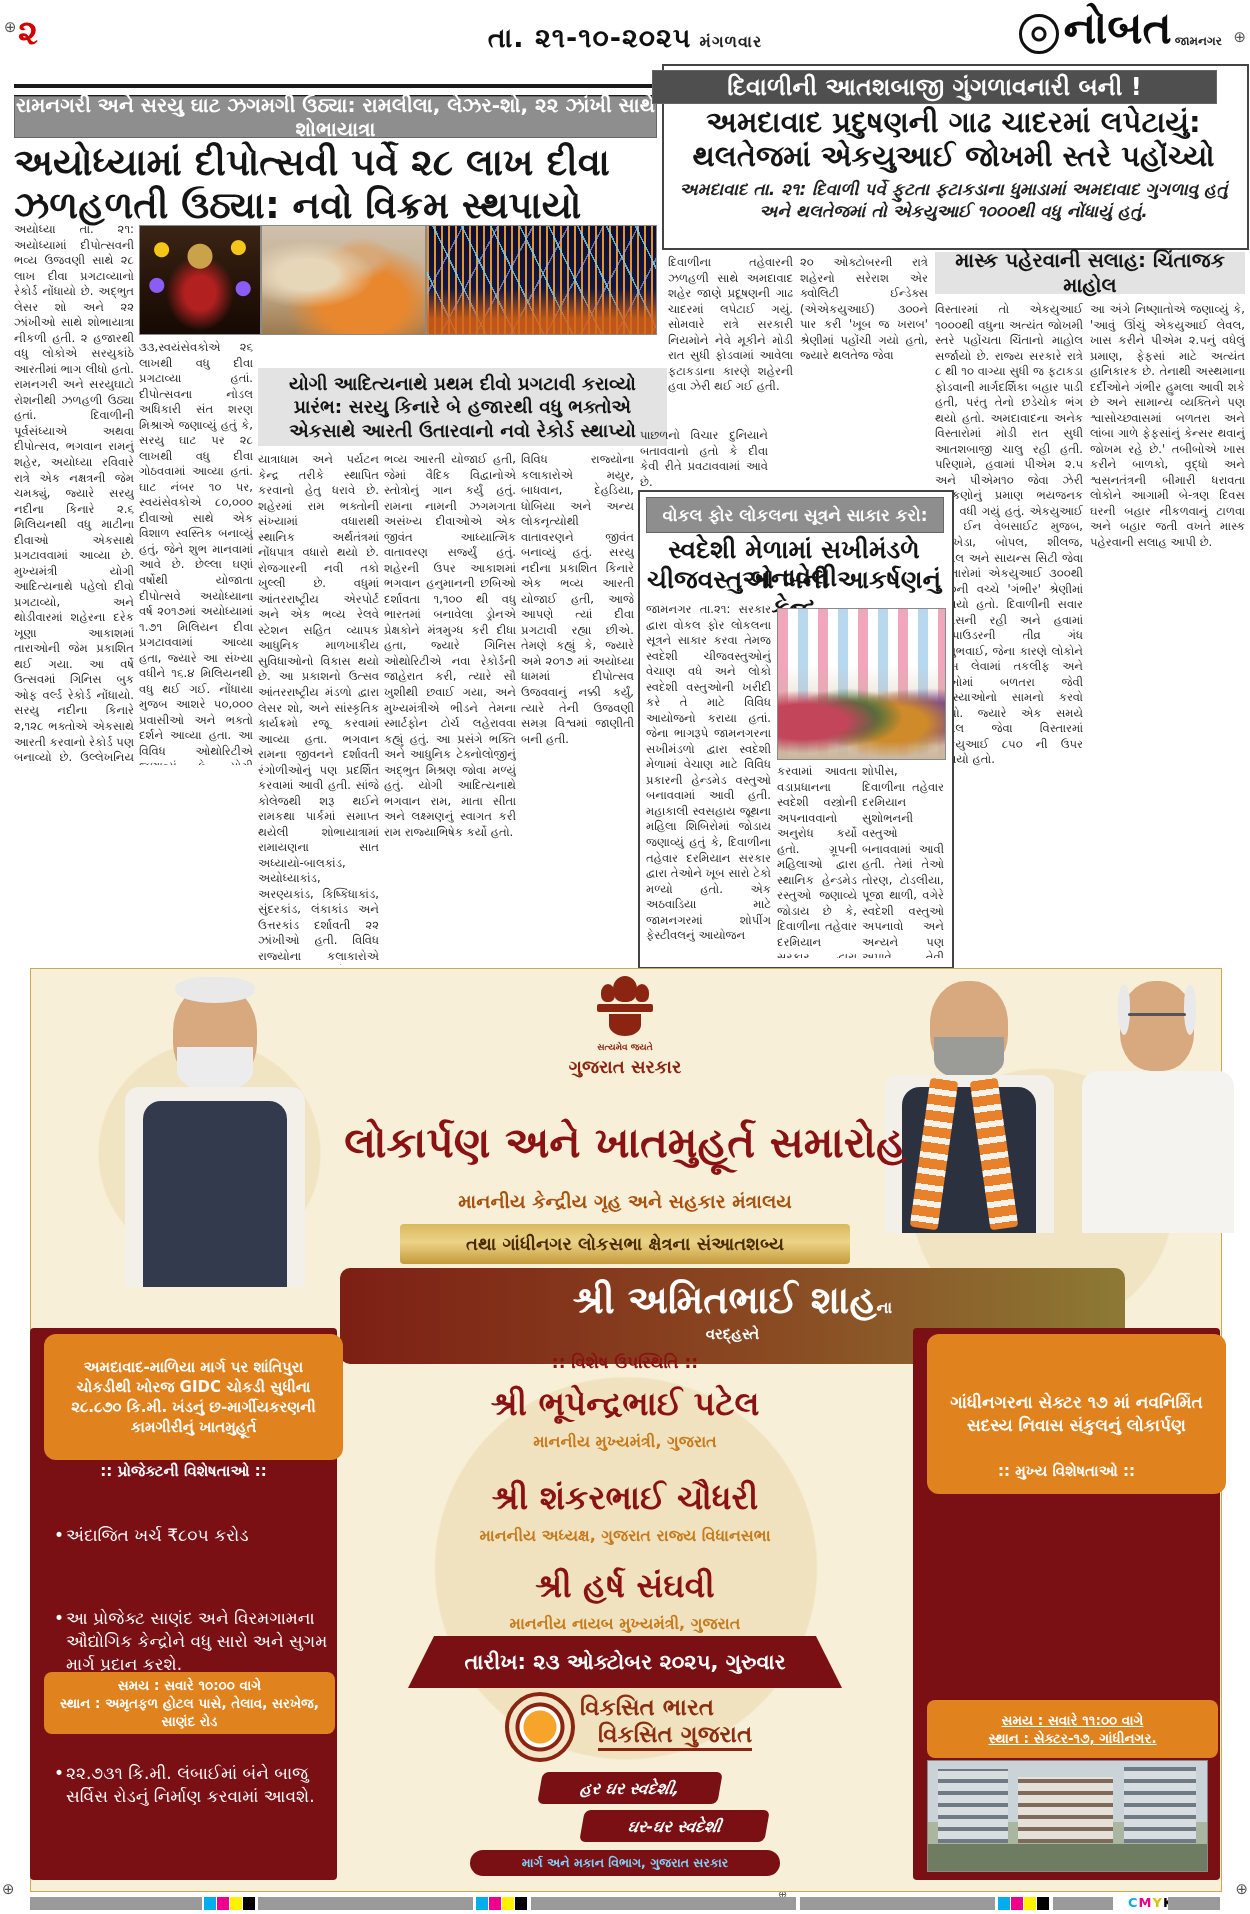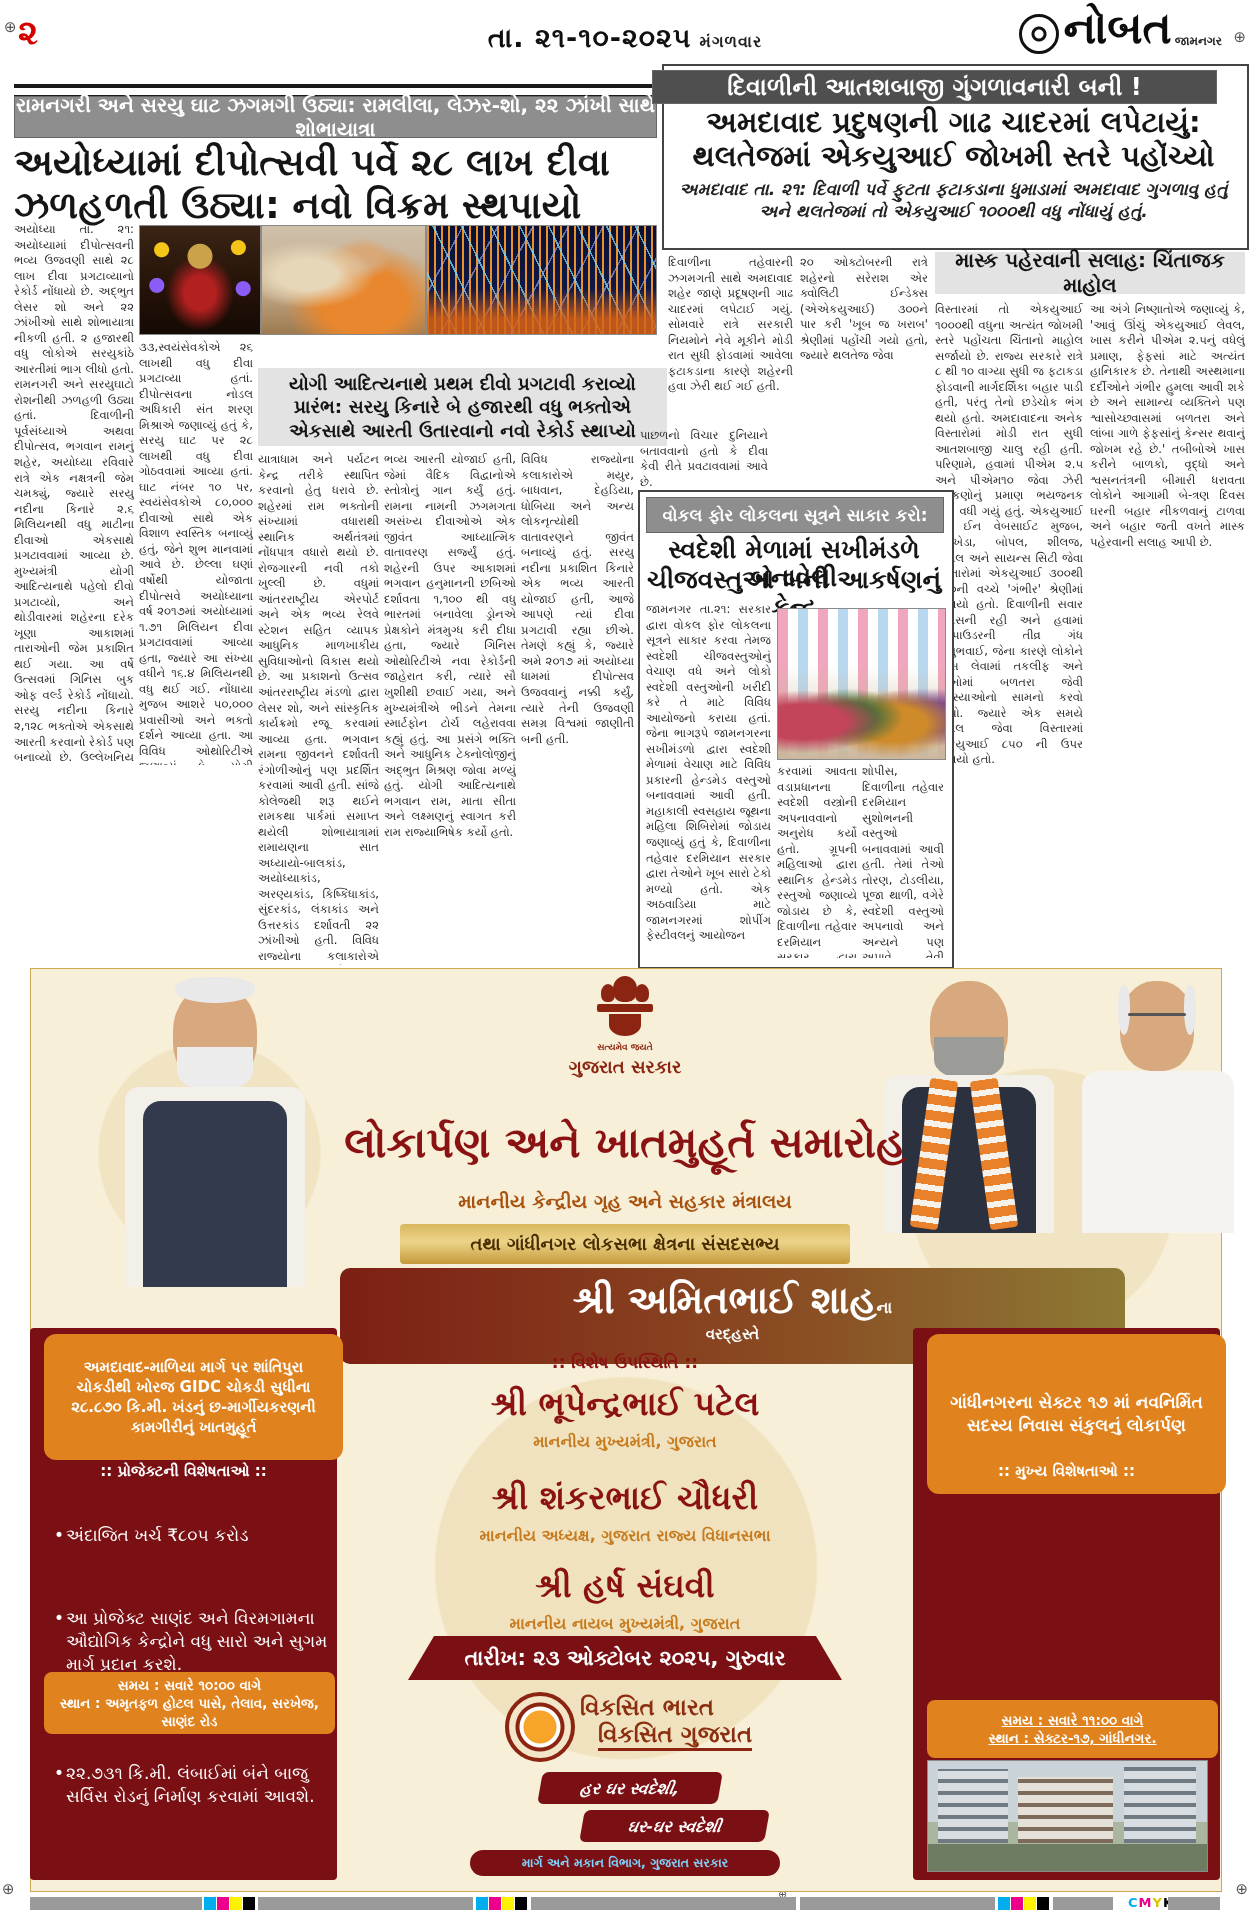--- a/index.html
+++ b/index.html
@@ -154,21 +154,21 @@
   <div class="abs bodycol" style="left:384px;top:452px;width:132px;height:513px;">ભવ્ય આરતી યોજાઈ હતી, જેમાં વૈદિક વિદ્વાનોએ સ્તોત્રોનું ગાન કર્યું હતું. રામના નામની ઝગમગતા અસંખ્ય દીવાઓએ એક જીવંત આધ્યાત્મિક વાતાવરણ સર્જ્યું હતું. શહેરની ઉપર આકાશમાં ભગવાન હનુમાનની છબિઓ દર્શાવતા ૧,૧૦૦ થી વધુ ભારતમાં બનાવેલા ડ્રોનએ પ્રેક્ષકોને મંત્રમુગ્ધ કરી દીધા હતા, જ્યારે ગિનિસ ઓથોરિટીએ નવા રેકોર્ડની જાહેરાત કરી, ત્યારે સૌ ખુશીથી છવાઈ ગયા, અને મુખ્યમંત્રીએ ભીડને તેમના સ્માર્ટફોન ટોર્ચ લહેરાવવા કહ્યું હતું. આ પ્રસંગે ભક્તિ અને આધુનિક ટેક્નોલોજીનું અદ્ભુત મિશ્રણ જોવા મળ્યું હતું. યોગી આદિત્યનાથે ભગવાન રામ, માતા સીતા અને લક્ષ્મણનું સ્વાગત કરી રામ રાજ્યાભિષેક કર્યો હતો.</div>
   <div class="abs bodycol" style="left:521px;top:452px;width:113px;height:513px;">વિવિધ રાજ્યોના કલાકારોએ મયુર, બાધવાન, દેહડિયા, ધોબિયા અને અન્ય લોકનૃત્યોથી વાતાવરણને જીવંત બનાવ્યું હતું. સરયુ નદીના પ્રકાશિત કિનારે એક ભવ્ય આરતી યોજાઈ હતી, આજે આપણે ત્યાં દીવા પ્રગટાવી રહ્યા છીએ. તેમણે કહ્યું કે, જ્યારે અમે ૨૦૧૭ માં અયોધ્યા ધામમાં દીપોત્સવ ઉજવવાનું નક્કી કર્યું, ત્યારે તેની ઉજવણી સમગ્ર વિશ્વમાં જાણીતી બની હતી.</div>
   <div class="abs bodycol" style="left:640px;top:428px;width:128px;height:58px;">પાછળનો વિચાર દુનિયાને બતાવવાનો હતો કે દીવા કેવી રીતે પ્રવટાવવામાં આવે છે.</div>
 
   <div class="abs boxed" style="left:662px;top:64px;width:583px;height:182px;background:#fff;"></div>
   <div class="abs kbar" style="left:640px;top:70px;width:563px;height:32px;font-size:24px;background:#4f4f4f;margin-left:12px;">દિવાળીની આતશબાજી ગુંગળાવનારી બની !</div>
   <div class="abs hl" style="left:668px;top:140px;width:571px;font-size:29px;text-align:center;">થલતેજમાં એકયુઆઈ જોખમી સ્તરે પહોંચ્યો</div>
   <div class="abs hl" style="left:668px;top:106px;width:571px;font-size:29px;text-align:center;">અમદાવાદ પ્રદુષણની ગાઢ ચાદરમાં લપેટાયું:</div>
   <div class="abs intro" style="left:668px;top:178px;width:571px;">અમદાવાદ તા. ૨૧: દિવાળી પર્વે ફુટતા ફટાકડાના ધુમાડામાં અમદાવાદ ગુગળાવુ હતું અને થલતેજમાં તો એકયુઆઈ ૧૦૦૦થી વધુ નોંધાયું હતું.</div>
 
-  <div class="abs bodycol" style="left:668px;top:255px;width:125px;height:168px;">દિવાળીના તહેવારની ઝગમગતી સાથે અમદાવાદ શહેર જાણે પ્રદૂષણની ગાઢ ચાદરમાં લપેટાઈ ગયું. સોમવારે રાત્રે સરકારી નિયમોને નેવે મૂકીને મોડી રાત સુધી ફોડવામાં આવેલા ફટાકડાના કારણે શહેરની હવા ઝેરી થઈ ગઈ હતી.</div>
+  <div class="abs bodycol" style="left:668px;top:255px;width:125px;height:168px;">દિવાળીના તહેવારની ઝળહળી સાથે અમદાવાદ શહેર જાણે પ્રદૂષણની ગાઢ ચાદરમાં લપેટાઈ ગયું. સોમવારે રાત્રે સરકારી નિયમોને નેવે મૂકીને મોડી રાત સુધી ફોડવામાં આવેલા ફટાકડાના કારણે શહેરની હવા ઝેરી થઈ ગઈ હતી.</div>
   <div class="abs bodycol" style="left:800px;top:255px;width:128px;height:230px;">૨૦ ઓક્ટોબરની રાત્રે શહેરનો સરેરાશ એર ક્વોલિટી ઈન્ડેક્સ (એએકયુઆઈ) ૩૦૦ને પાર કરી 'ખૂબ જ ખરાબ' શ્રેણીમાં પહોંચી ગયો હતો, જ્યારે થલતેજ જેવા</div>
   <div class="abs subbar" style="left:935px;top:252px;width:310px;height:42px;font-size:20px;">માસ્ક પહેરવાની સલાહ: ચિંતાજક માહોલ</div>
   <div class="abs bodycol" style="left:935px;top:302px;width:148px;height:658px;">વિસ્તારમાં તો એકયુઆઈ ૧૦૦૦થી વધુના અત્યંત જોખમી સ્તરે પહોંચતા ચિંતાનો માહોલ સર્જાયો છે. રાજ્ય સરકારે રાત્રે ૮ થી ૧૦ વાગ્યા સુધી જ ફટાકડા ફોડવાની માર્ગદર્શિકા બહાર પાડી હતી, પરંતુ તેનો છડેચોક ભંગ થયો હતો. અમદાવાદના અનેક વિસ્તારોમાં મોડી રાત સુધી આતશબાજી ચાલુ રહી હતી. પરિણામે, હવામાં પીએમ ૨.૫ અને પીએમ૧૦ જેવા ઝેરી રજકણોનું પ્રમાણ ભયજનક સ્તરે વધી ગયું હતું. એકયુઆઈ ડોટ ઈન વેબસાઈટ મુજબ, ચાંદખેડા, બોપલ, શીલજ, નારોલ અને સાયન્સ સિટી જેવા વિસ્તારોમાં એકયુઆઈ ૩૦૦થી ૫૦૦ની વચ્ચે 'ગંભીર' શ્રેણીમાં નોંધાયો હતો. દિવાળીની સવાર ધુમ્મસની રહી અને હવામાં ગનપાઉડરની તીવ્ર ગંધ અનુભવાઈ, જેના કારણે લોકોને શ્વાસ લેવામાં તકલીફ અને આંખોમાં બળતરા જેવી સમસ્યાઓનો સામનો કરવો પડ્યો. જ્યારે એક સમયે નારોલ જેવા વિસ્તારમાં એકયુઆઈ ૮૫૦ ની ઉપર નોંધાયો હતો.</div>
   <div class="abs bodycol" style="left:1090px;top:302px;width:155px;height:658px;">આ અંગે નિષ્ણાતોએ જણાવ્યું કે, 'આવું ઊંચું એકયુઆઈ લેવલ, ખાસ કરીને પીએમ ૨.૫નું વધેલું પ્રમાણ, ફેફસાં માટે અત્યંત હાનિકારક છે. તેનાથી અસ્થમાના દર્દીઓને ગંભીર હુમલા આવી શકે છે અને સામાન્ય વ્યક્તિને પણ શ્વાસોચ્છ્વાસમાં બળતરા અને લાંબા ગાળે ફેફસાંનું કેન્સર થવાનું જોખમ રહે છે.' તબીબોએ ખાસ કરીને બાળકો, વૃદ્ધો અને શ્વસનતંત્રની બીમારી ધરાવતા લોકોને આગામી બે-ત્રણ દિવસ ઘરની બહાર નીકળવાનું ટાળવા અને બહાર જતી વખતે માસ્ક પહેરવાની સલાહ આપી છે.</div>
 
   <div class="abs boxed" style="left:638px;top:490px;width:312px;height:475px;background:#fff;"></div>
   <div class="abs kbar" style="left:646px;top:497px;width:296px;height:34px;font-size:17px;">વોકલ ફોર લોકલના સૂત્રને સાકાર કરો:</div>
   <div class="abs hl" style="left:646px;top:536px;width:296px;font-size:25px;text-align:center;">સ્વદેશી મેળામાં સખીમંડળે બનાવેલી</div>
   <div class="abs hl" style="left:646px;top:566px;width:296px;font-size:25px;text-align:center;">ચીજવસ્તુઓ બની આકર્ષણનું કેન્દ્ર</div>
   <div class="abs photo ph-mela" style="left:777px;top:608px;width:167px;height:150px;">
@@ -210,21 +210,21 @@
     <div class="emblem-cap" style="left:16px;top:8px;width:14px;height:18px;"></div>
     <div class="emblem-cap" style="left:50px;top:8px;width:14px;height:18px;"></div>
     <div class="emblem-bar" style="left:12px;top:28px;width:56px;height:8px;"></div>
     <div class="emblem-cap" style="left:24px;top:38px;width:32px;height:22px;border-radius:0 0 50% 50%;"></div>
   </div>
   <div class="abs" style="left:545px;top:1042px;width:160px;text-align:center;font-size:9px;font-weight:bold;color:#8b2410;">સત્યમેવ જયતે</div>
   <div class="abs" style="left:525px;top:1056px;width:200px;text-align:center;font-size:18px;font-weight:bold;color:#8b2410;">ગુજરાત સરકાર</div>
 
   <div class="abs adtitle" style="left:330px;top:1118px;width:590px;font-size:42px;">લોકાર્પણ અને ખાતમુહૂર્ત સમારોહ</div>
   <div class="abs ministry" style="left:380px;top:1190px;width:490px;font-size:19px;">માનનીય કેન્દ્રીય ગૃહ અને સહકાર મંત્રાલય</div>
-  <div class="abs goldbar" style="left:400px;top:1224px;width:450px;height:40px;font-size:18px;">તથા ગાંધીનગર લોકસભા ક્ષેત્રના સંસદસભ્ય</div>
+  <div class="abs goldbar" style="left:400px;top:1224px;width:450px;height:40px;font-size:18px;">તથા ગાંધીનગર લોકસભા ક્ષેત્રના સંઆતશબ્ય</div>
 
   <div class="abs shahbar" style="left:340px;top:1268px;width:785px;height:96px;">
     <div style="margin-top:10px;font-size:38px;font-weight:bold;">
       <span>શ્રી અમિતભાઈ શાહ</span><span style="font-size:16px;">ના</span>
     </div>
     <div style="font-size:15px;font-weight:bold;margin-top:2px;">વરદ્હસ્તે</div>
   </div>
 
   <div class="abs maroonpanel" style="left:30px;top:1328px;width:307px;height:552px;"></div>
   <div class="abs orangebox" style="left:44px;top:1334px;width:279px;height:118px;font-size:15px;padding:4px 10px;">અમદાવાદ-માળિયા માર્ગ પર શાંતિપુરા ચોકડીથી ખોરજ GIDC ચોકડી સુધીના ૨૮.૮૭૦ કિ.મી. ખંડનું છ-માર્ગીયકરણની કામગીરીનું ખાતમુહૂર્ત</div>
@@ -266,21 +266,21 @@
   </div>
 
   <div class="abs ministry" style="left:475px;top:1352px;width:300px;font-size:17px;color:#8b1212;">:: વિશેષ ઉપસ્થિતિ ::</div>
   <div class="abs dig-name" style="left:400px;top:1384px;width:450px;">શ્રી ભૂપેન્દ્રભાઈ પટેલ</div>
   <div class="abs dig-title" style="left:400px;top:1432px;width:450px;">માનનીય મુખ્યમંત્રી, ગુજરાત</div>
   <div class="abs dig-name" style="left:400px;top:1478px;width:450px;">શ્રી શંકરભાઈ ચૌધરી</div>
   <div class="abs dig-title" style="left:400px;top:1526px;width:450px;">માનનીય અધ્યક્ષ, ગુજરાત રાજ્ય વિધાનસભા</div>
   <div class="abs dig-name" style="left:400px;top:1566px;width:450px;">શ્રી હર્ષ સંઘવી</div>
   <div class="abs dig-title" style="left:400px;top:1614px;width:450px;">માનનીય નાયબ મુખ્યમંત્રી, ગુજરાત</div>
 
-  <div class="abs datebar" style="left:408px;top:1636px;width:434px;height:44px;">તારીખ: ૨૩ ઓક્ટોબર ૨૦૨૫, ગુરુવાર</div>
+  <div class="abs datebar" style="left:408px;top:1636px;width:434px;height:52px;">તારીખ: ૨૩ ઓક્ટોબર ૨૦૨૫, ગુરુવાર</div>
 
   <div class="vlogo" style="left:505px;top:1692px;"></div>
   <div class="abs" style="left:580px;top:1694px;width:220px;">
     <div class="vtxt1">વિકસિત ભારત</div>
     <div class="vtxt2" style="display:inline-block;margin-left:18px;">વિકસિત ગુજરાત</div>
   </div>
 
   <div class="abs chip" style="left:540px;top:1772px;width:180px;height:32px;">હર ઘર સ્વદેશી,</div>
   <div class="abs chip" style="left:582px;top:1810px;width:185px;height:32px;">ઘર-ઘર સ્વદેશી</div>
   <div class="abs deptpill" style="left:470px;top:1850px;width:310px;height:26px;">માર્ગ અને મકાન વિભાગ, ગુજરાત સરકાર</div>

